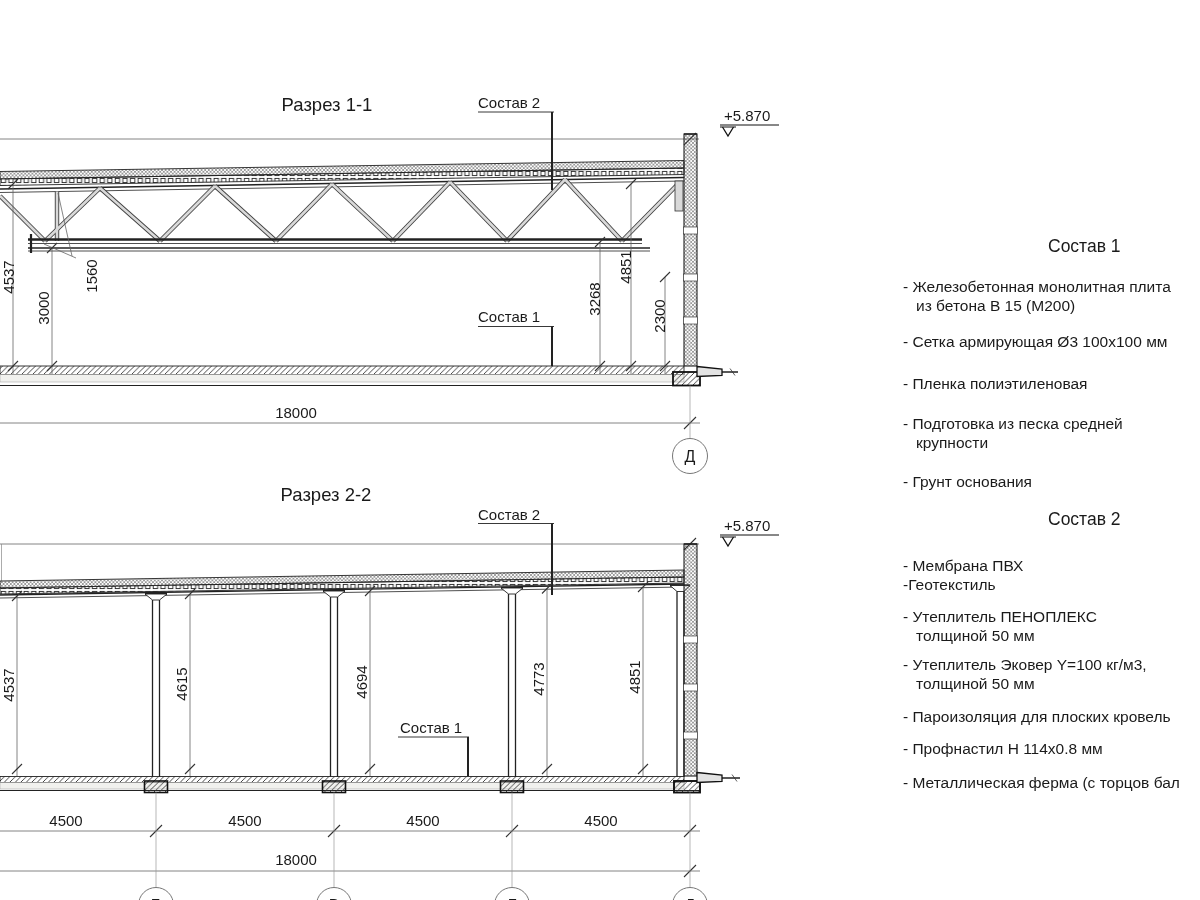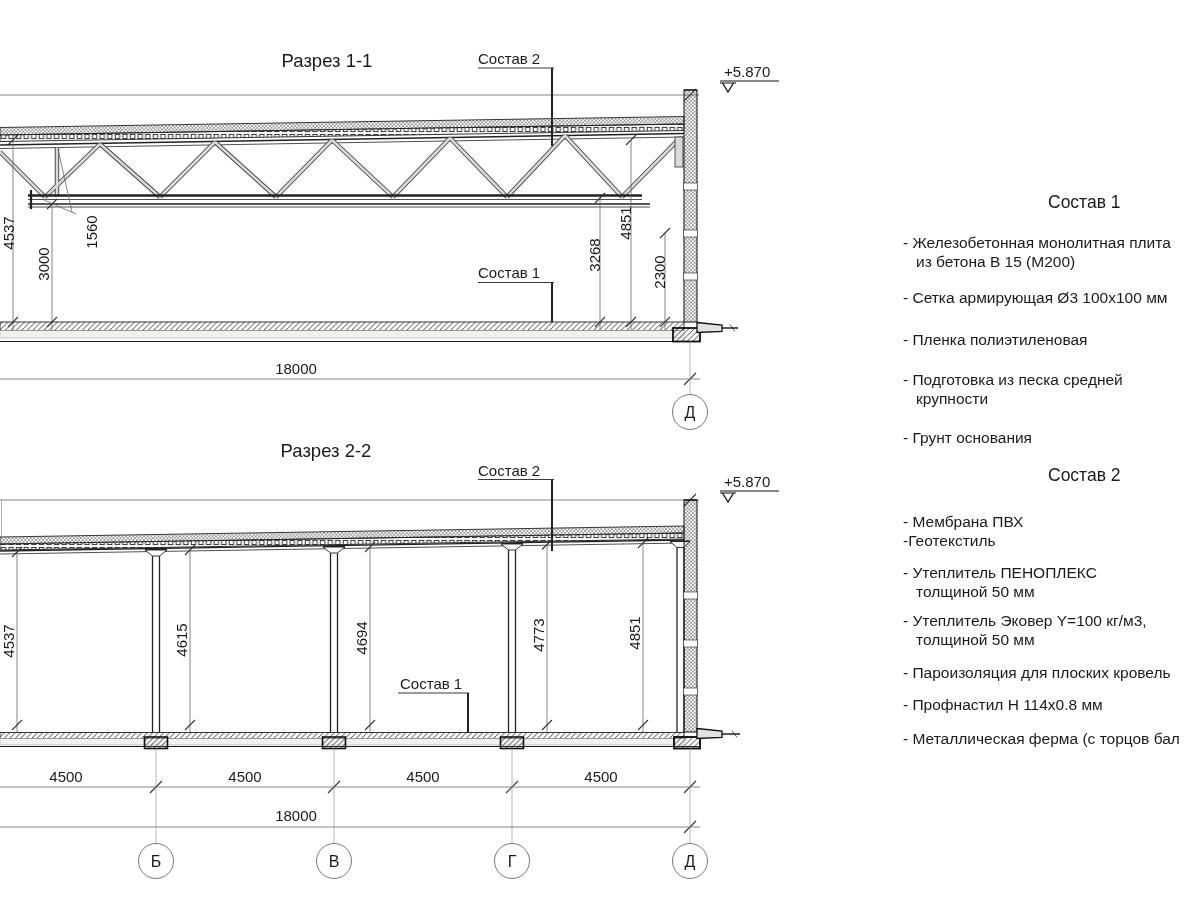--- a/index.html
+++ b/index.html
@@ -1,18 +1,18 @@
 <!DOCTYPE html>
 <html><head>
 <meta charset="utf-8">
 <style>
   html,body{margin:0;padding:0;background:#fff;}
   body{width:1200px;height:900px;overflow:hidden;position:relative;
        font-family:"Liberation Sans", sans-serif;color:#1a1a1a;}
-  .stage{position:absolute;inset:0;width:1200px;height:796px;}
+  .stage{position:absolute;inset:0;width:1200px;height:796px;margin-top:44px;}
   svg{position:absolute;left:0;top:0;}
   svg text{font-family:"Liberation Sans", sans-serif;fill:#1a1a1a;}
   .t-title{font-size:18.5px;}
   .t-dim{font-size:15px;}
   .t-lbl{font-size:15px;}
   .t-axis{font-size:16px;}
   .lists{position:absolute;inset:0;}
   .list-title{position:absolute;font-size:17.5px;white-space:nowrap;}
   .list-item{position:absolute;left:903px;width:310px;font-size:15.5px;
              line-height:18.5px;white-space:pre-line;}

